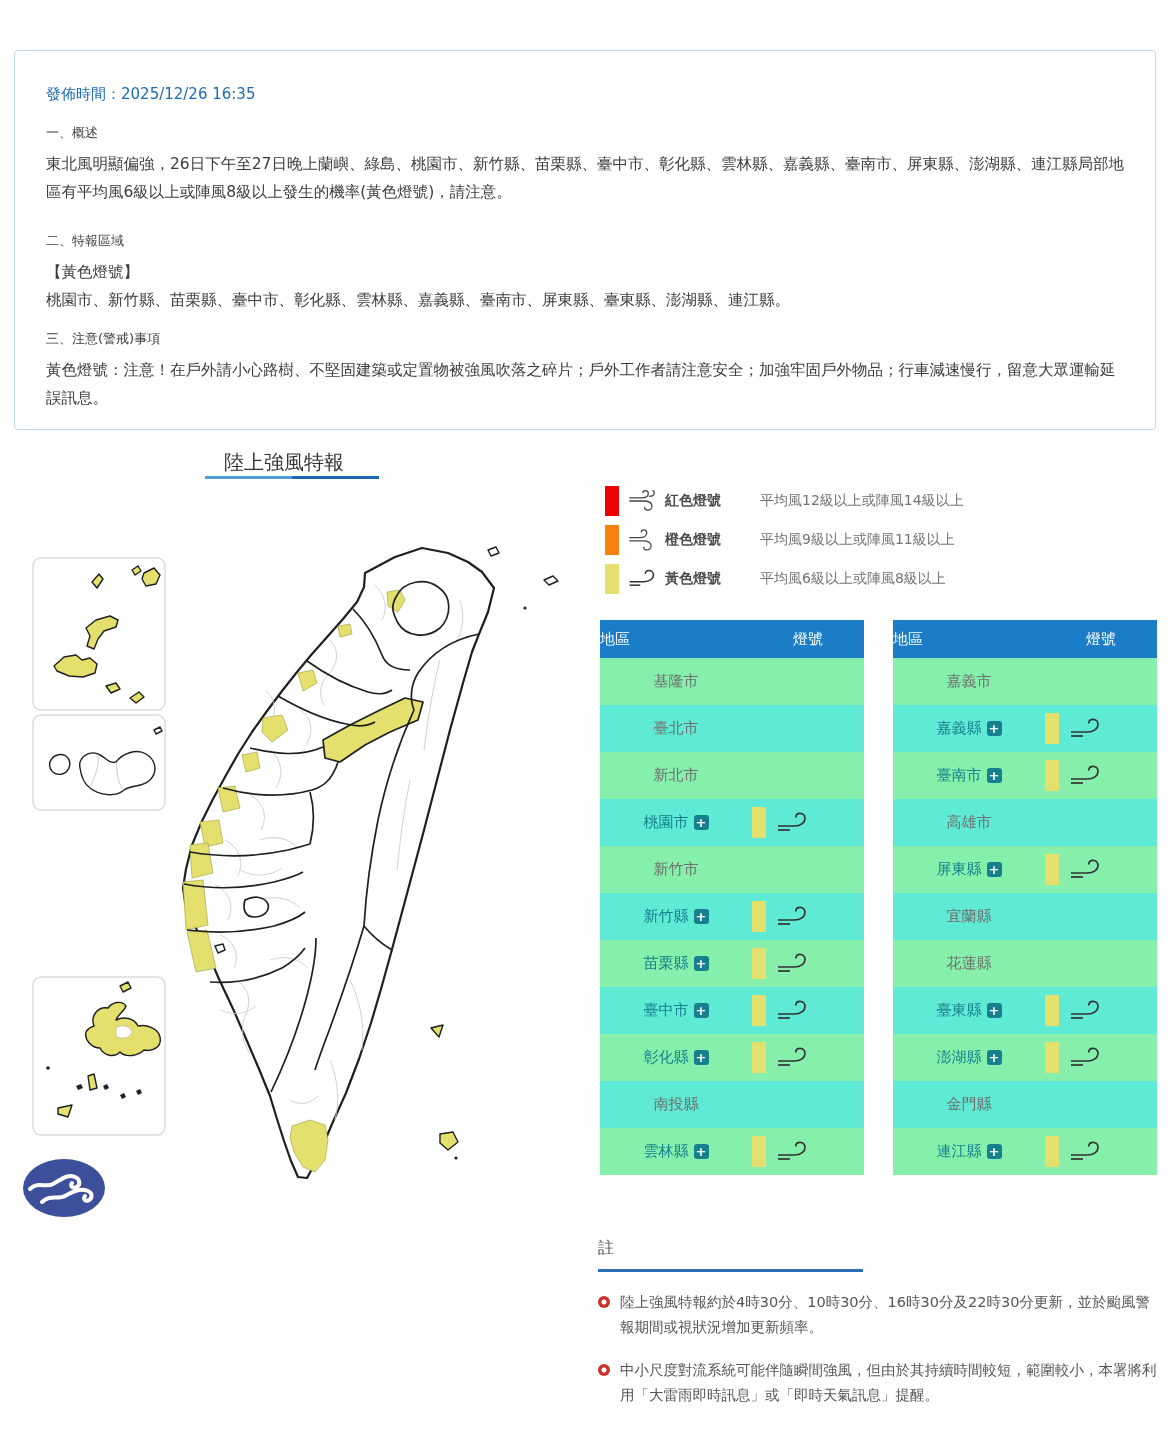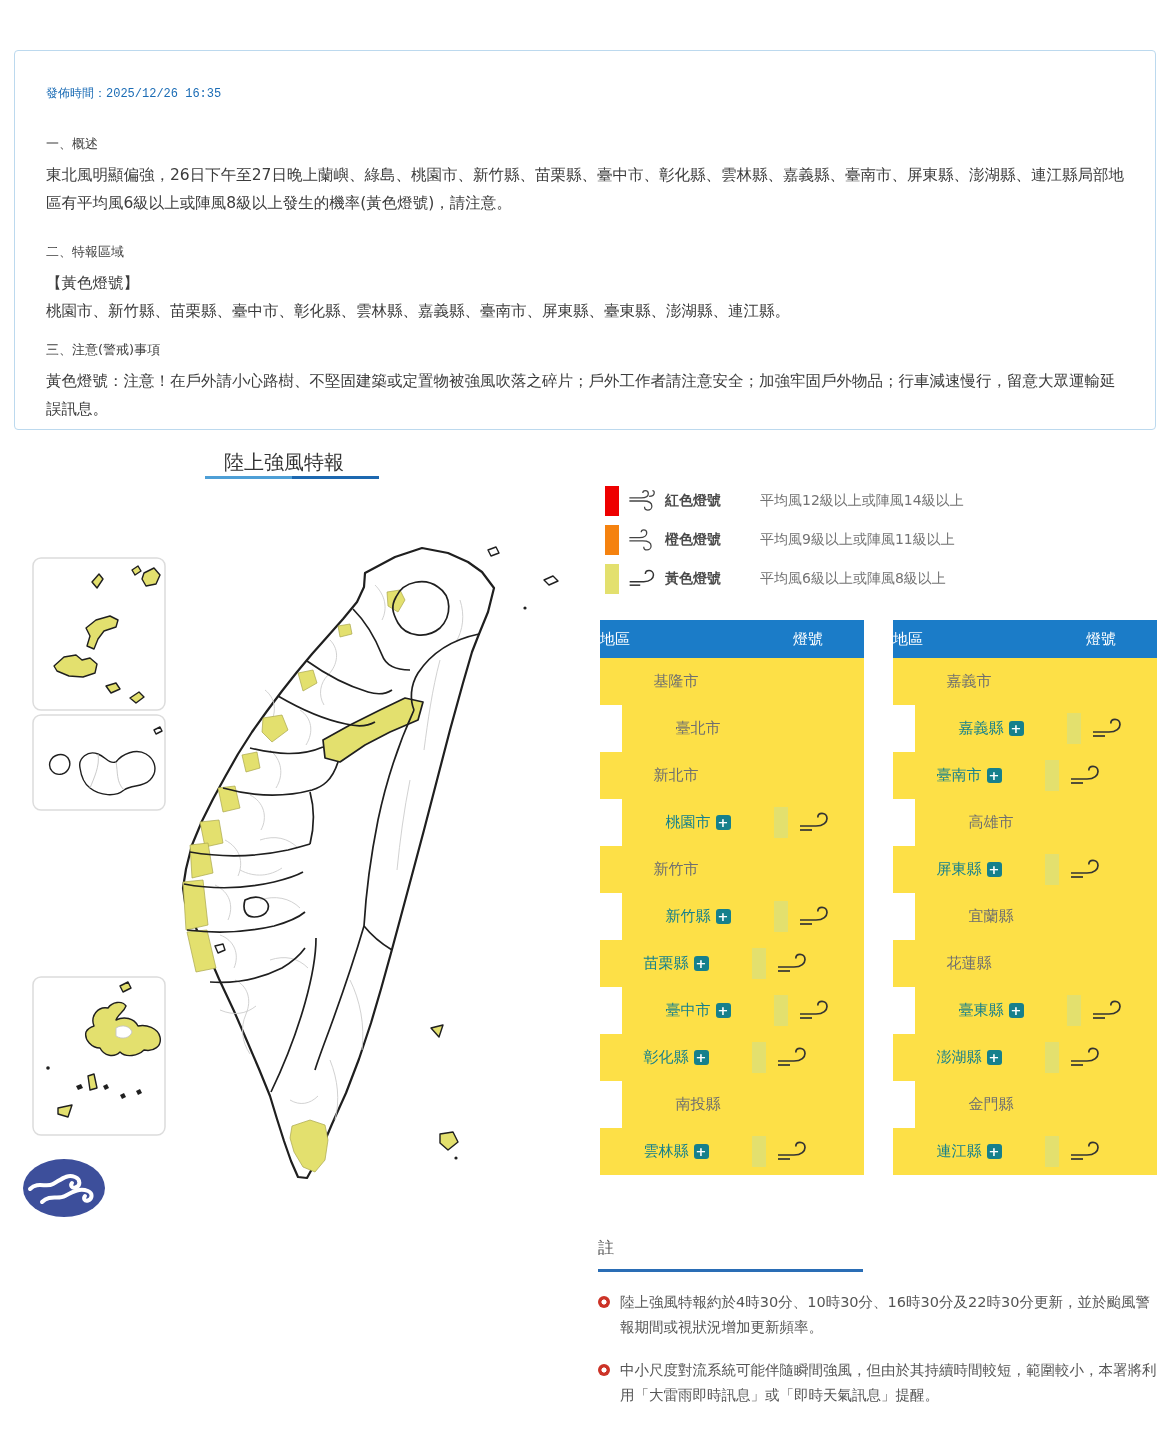--- a/index.html
+++ b/index.html
@@ -7,21 +7,21 @@
     width:1170px;height:1434px;position:relative;background:#ffffff;
     font-family:"DejaVu Sans","Liberation Sans",sans-serif;color:#3c3c3c;
     overflow:hidden;
   }
   
   .info-box{
     position:absolute;left:14px;top:50px;width:1142px;height:380px;
     box-sizing:border-box;border:1px solid #bcd9ee;border-radius:4px;
     padding:34px 30px 0 31px;
   }
-  .pub-time{color:#1b6cb5;font-size:12px;margin:0 0 33px 0;font-family:Liberation Mono, monospace;}
+  .pub-time{color:#1b6cb5;font-size:15px;margin:0 0 20px 0;}
   .sec-heading{font-size:13px;font-weight:normal;color:#3c3c3c;margin:0 0 8px 0;}
   .sec-heading.h2{margin-top:26px;}
   .sec-heading.h3{margin-top:16px;}
   .sec-body{font-size:15.5px;line-height:28px;margin:0;color:#3c3c3c;}
   
   .map-title{position:absolute;left:224px;top:449px;font-size:20px;color:#333;}
   .title-underline{
     position:absolute;left:205px;top:476px;width:174px;height:3px;
     background:linear-gradient(90deg,#4e9fd6 0 50%,#1d68b0 50% 100%);
   }
@@ -43,22 +43,22 @@
   .legend-icon{width:30px;height:28px;margin-right:8px;flex:0 0 30px;}
   .legend-name{font-size:14px;color:#4a4a4a;width:95px;font-weight:bold;}
   .legend-desc{font-size:14px;color:#737373;}
   
   .wtable{position:absolute;top:620px;width:264px;font-size:15px;}
   #table-left{left:600px;}
   #table-right{left:893px;}
   .thead{display:flex;height:38px;background:#1b7cc8;color:#fff;align-items:center;}
   .th-region{width:152px;}
   .th-signal{flex:1;text-align:center;}
-  .trow{display:flex;height:47px;align-items:center;background:#fde047;}
-  .trow.alt{background:#fde047;margin-left:22px;}
+  .trow{display:flex;height:47px;align-items:center;background:#86efac;}
+  .trow.alt{background:#5eead4;}
   .cell-region{width:152px;display:flex;justify-content:center;align-items:center;gap:5px;}
   .region-plain{color:#6f6f6f;}
   .region-link{color:#16808c;cursor:pointer;}
   .plus-btn{
     width:15px;height:15px;background:#16808c;color:#fff;border-radius:3px;
     font-size:13px;line-height:15px;text-align:center;font-weight:bold;cursor:pointer;
     flex:0 0 15px;
   }
   .cell-signal{flex:1;display:flex;align-items:center;}
   .sig-bar{width:14px;height:31px;background:#e3e06e;margin-right:9px;}

